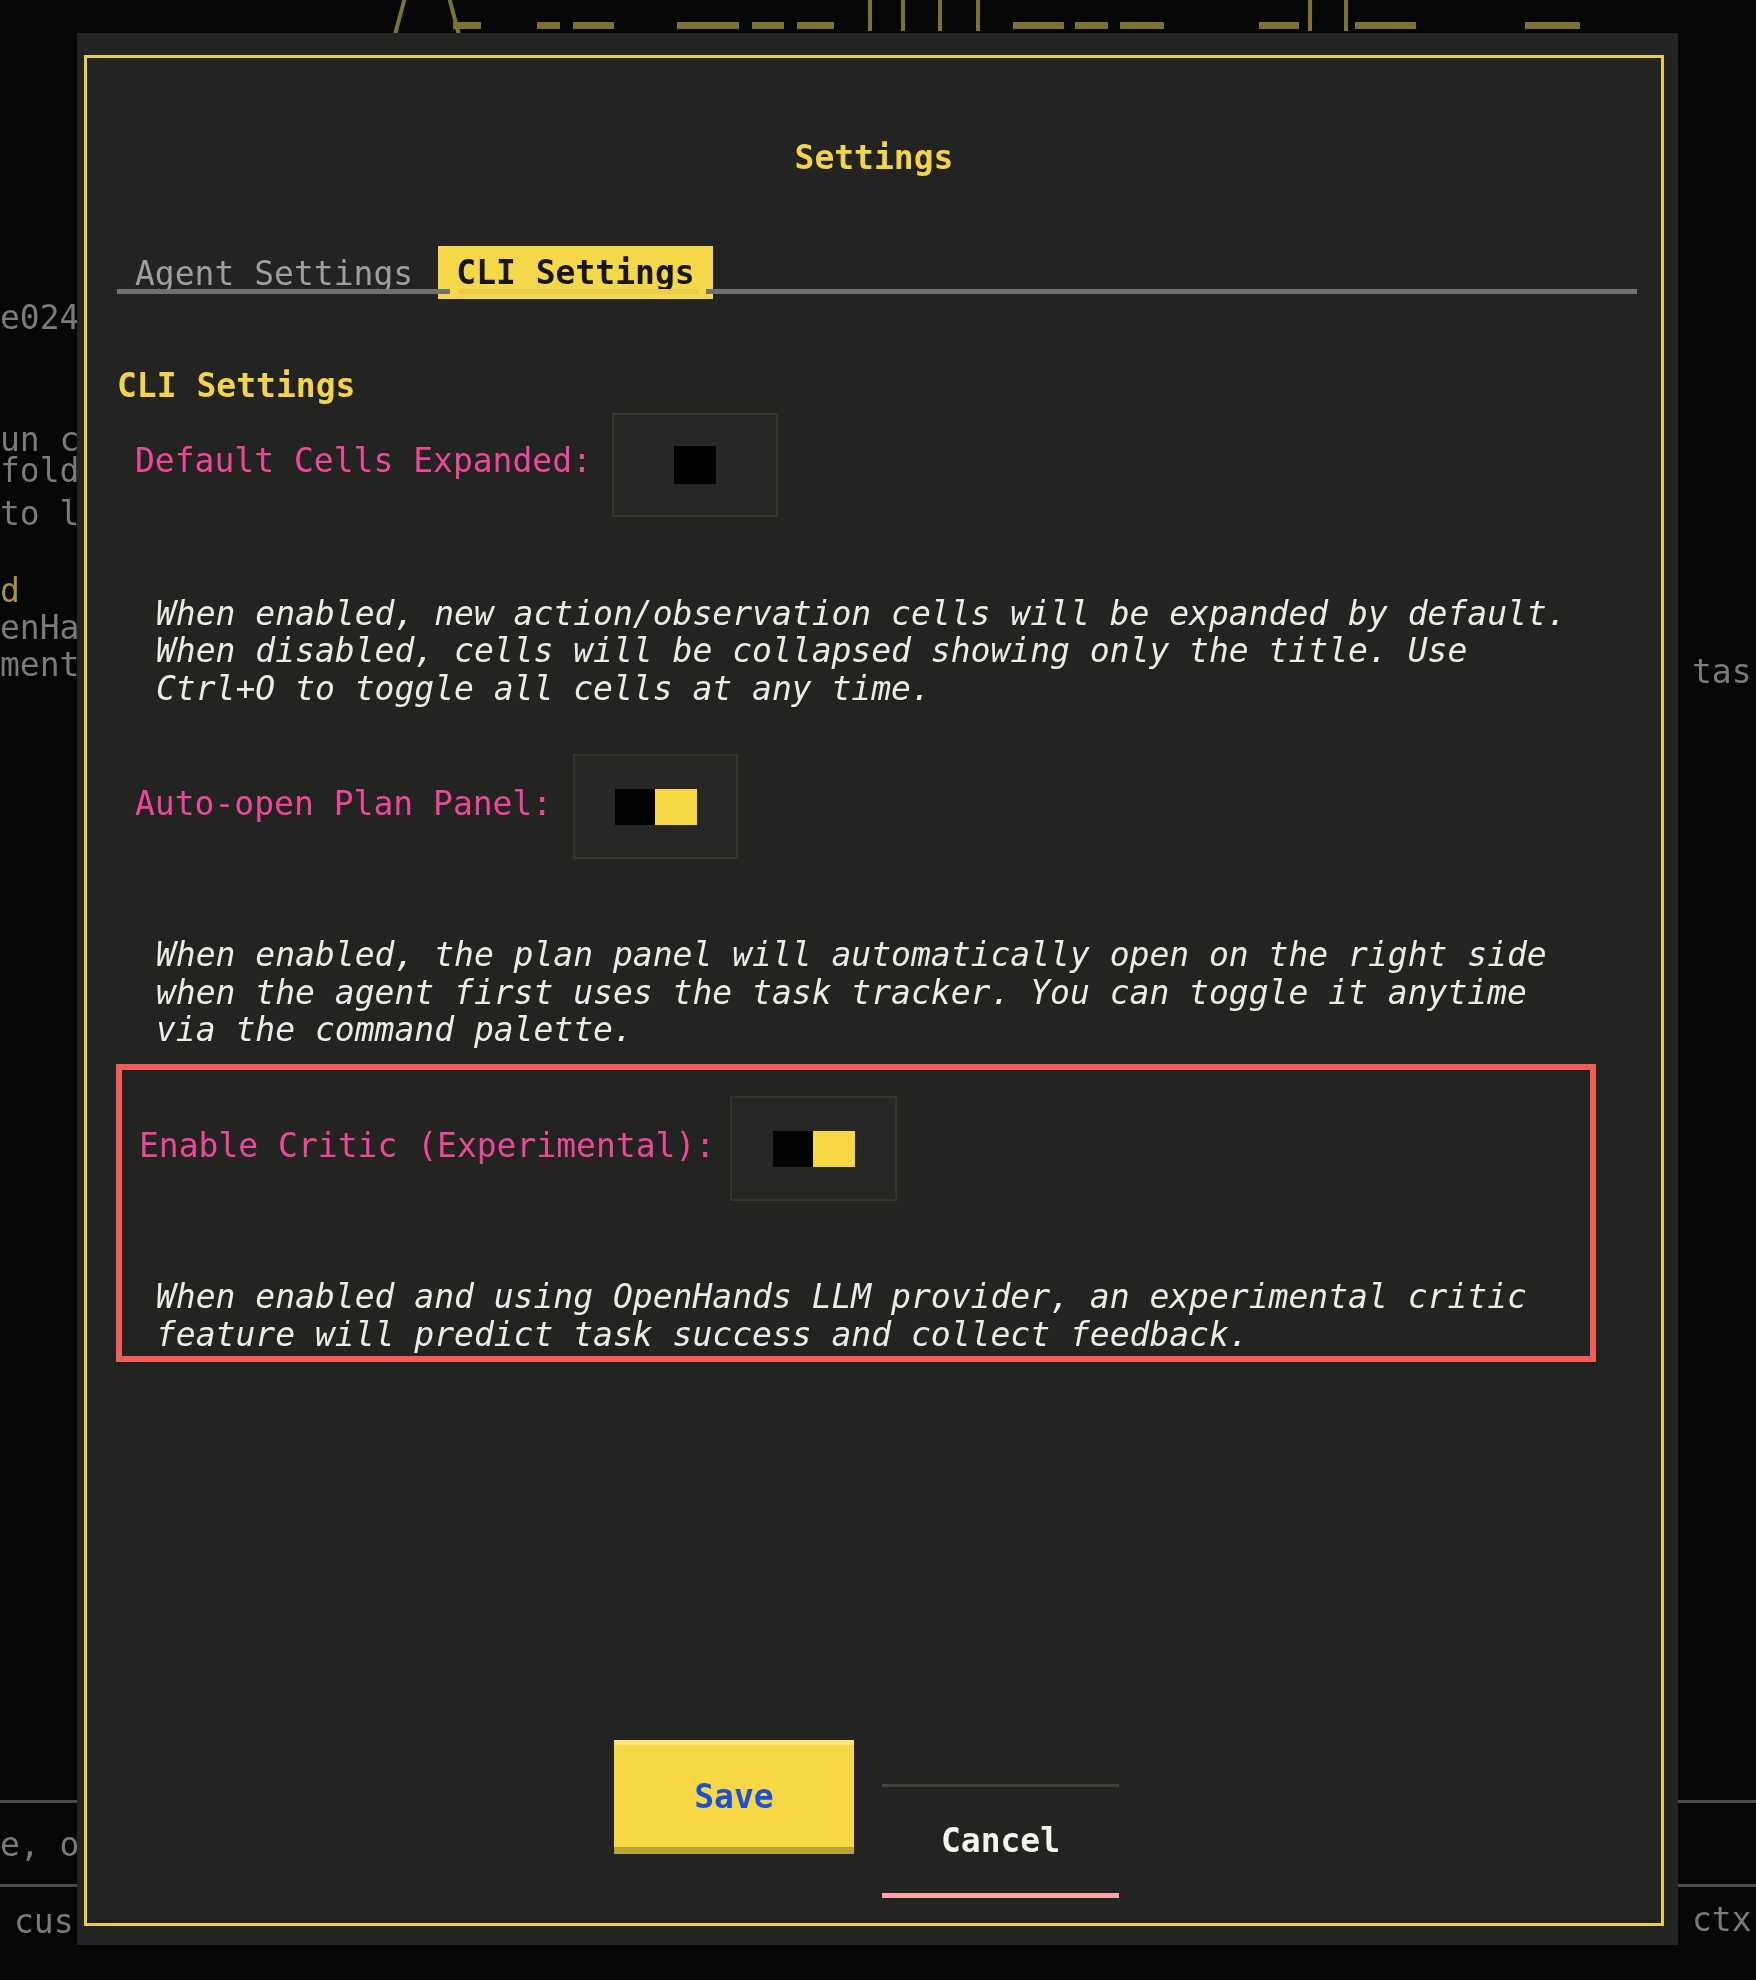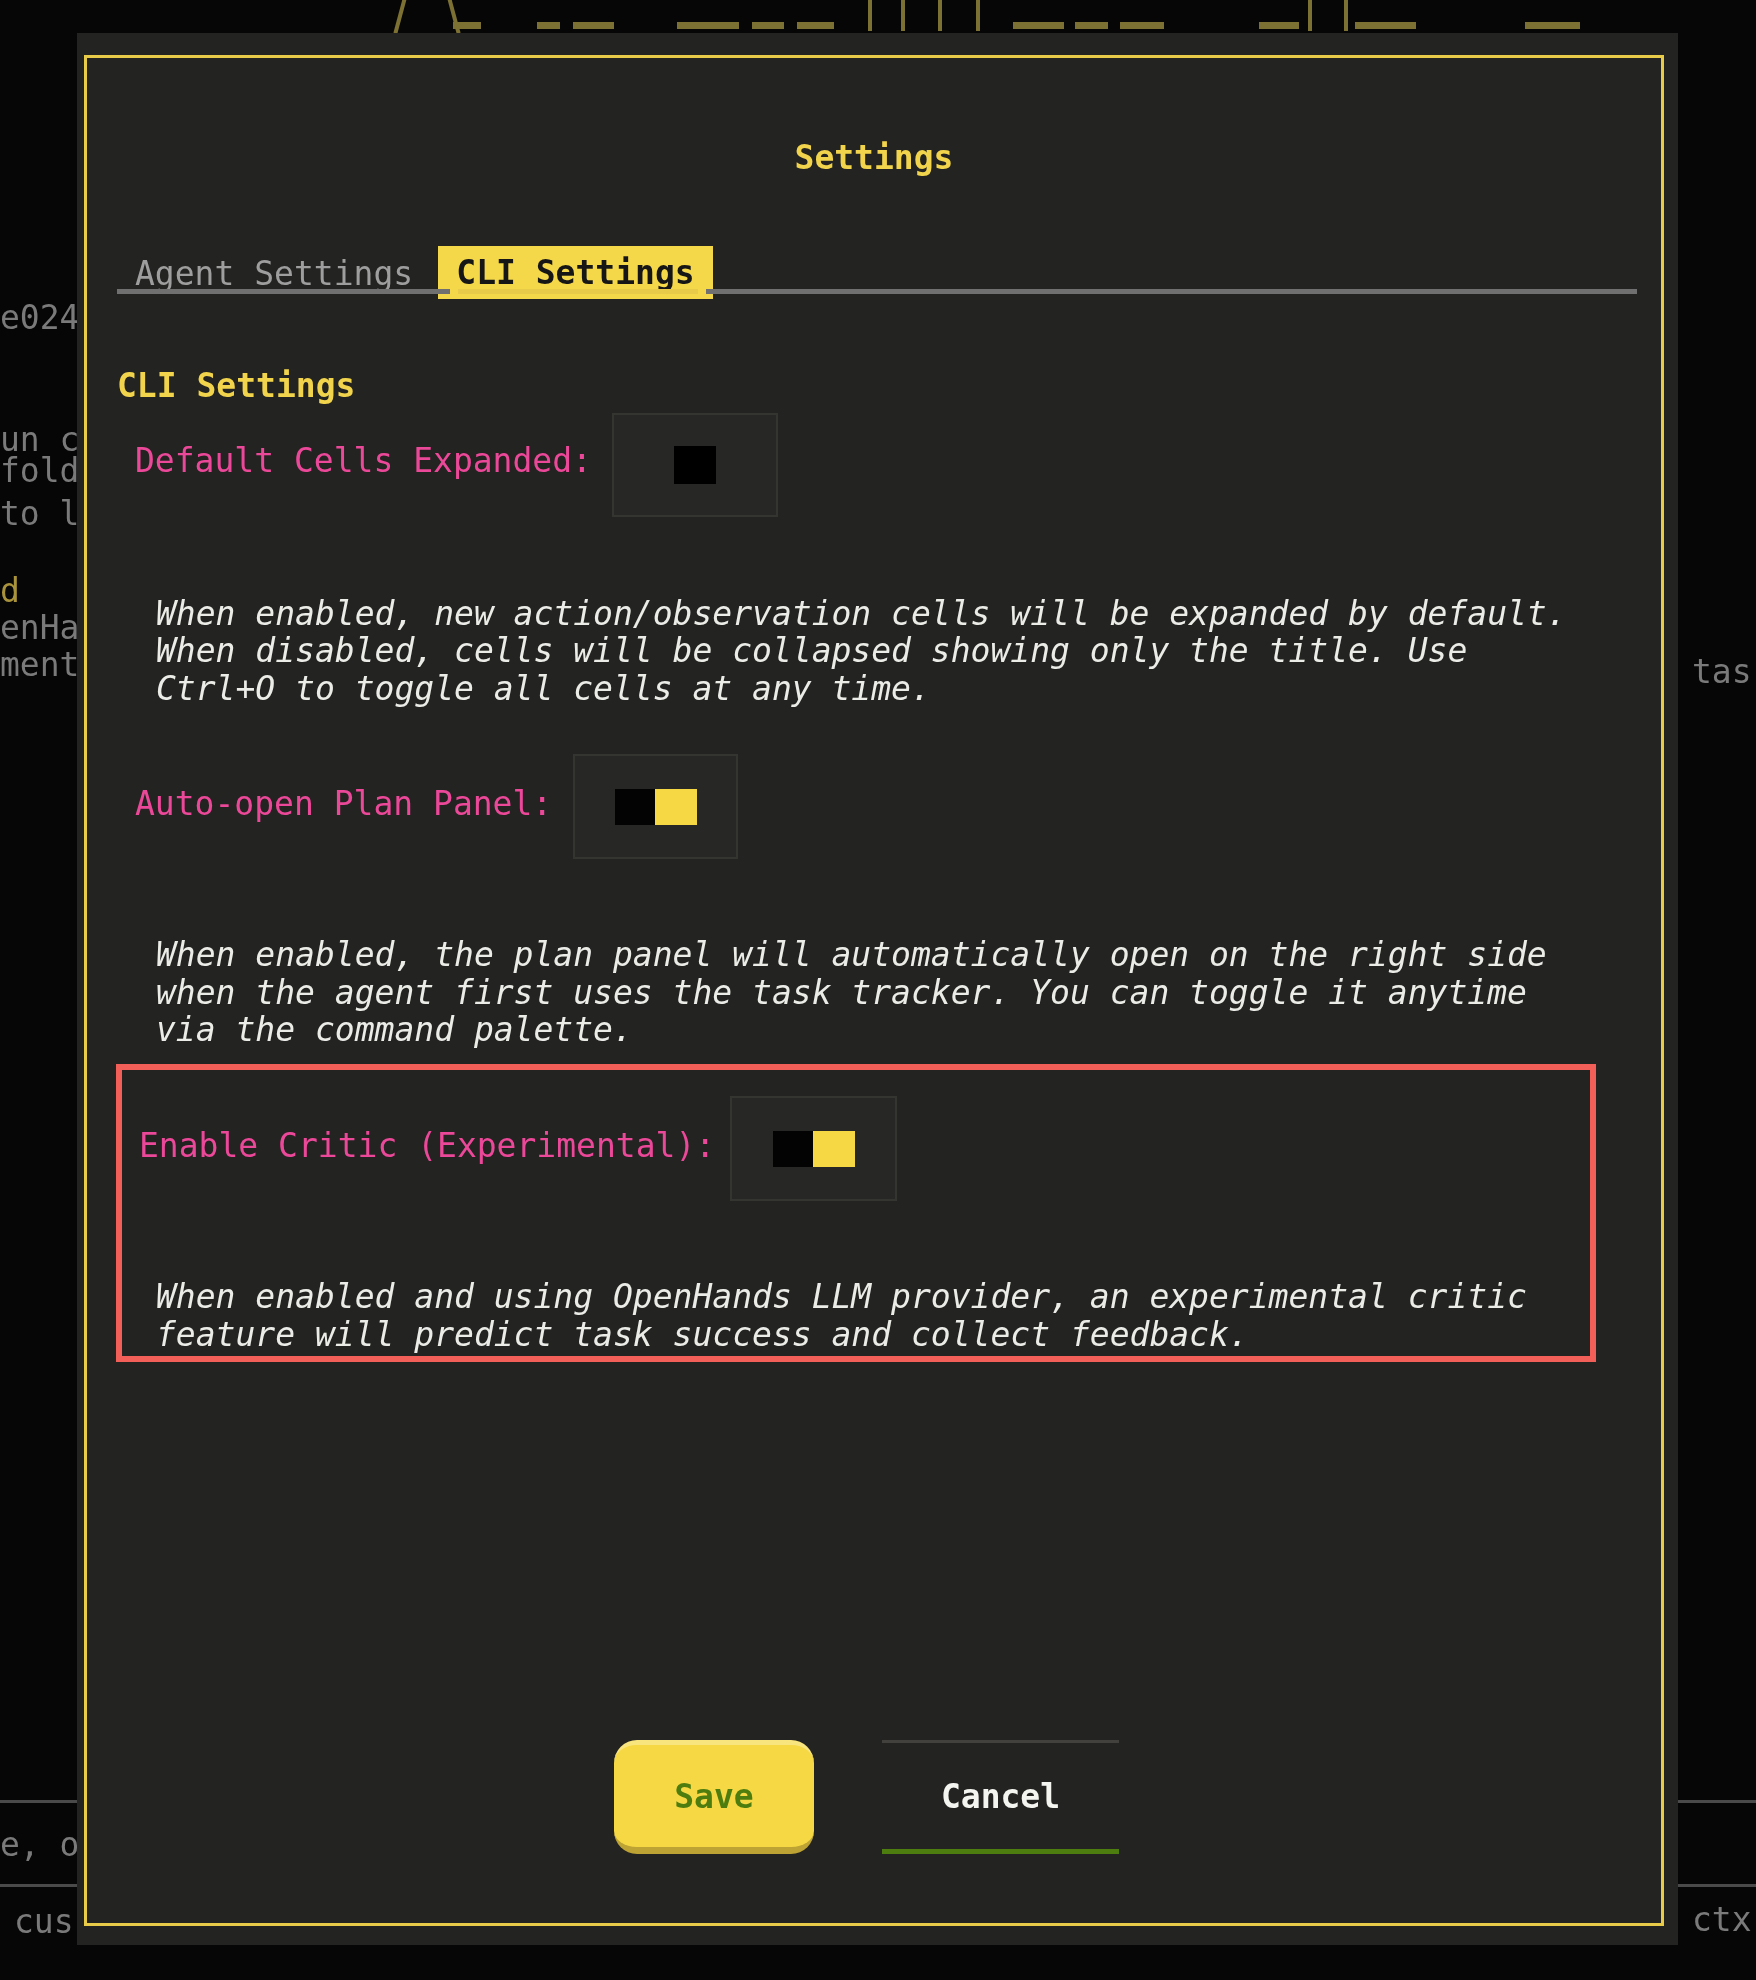--- a/index.html
+++ b/index.html
@@ -35,24 +35,24 @@
               display:flex; align-items:center; justify-content:center; cursor:pointer; }
   .chk-mark { width:42px; height:38px; background:#000; }
   .tog-off-sq { width:40px; height:36px; background:#030303; }
   .tog-on-sq { width:42px; height:36px; background:#f5d843; }
 
   .highlight-box { position:absolute; left:116px; top:1064px; width:1480px; height:298px;
                    border:6px solid #f25f58; z-index:7; }
 
   .btn { position:absolute; top:1740px; height:114px; z-index:8; font-size:33px; font-weight:bold;
          display:flex; align-items:center; justify-content:center; cursor:pointer; }
-  .btn-save { left:614px; width:200px; background:#f5d843; color:#4d7c0f;
-              border-top:5px solid #f9e57e; border-bottom:7px solid #bda333;border-radius:23px; }
+  .btn-save { left:614px; width:240px; background:#f5d843; color:#1d4ed8;
+              border-top:5px solid #f9e57e; border-bottom:7px solid #bda333; }
   .btn-cancel { left:882px; width:237px; background:#232321; color:#f4f4f1;
-                border-top:3px solid #42413e; border-bottom:5px solid #4d7c0f; }
+                border-top:3px solid #42413e; border-bottom:5px solid #fca5a5;margin-top:44px; }
 </style>
 </head>
 <body>
 
 <div>
 
   <div class="frag" style="left:398px;top:-2px;width:4px;height:36px;transform:rotate(15deg);"></div>
   <div class="frag" style="left:452px;top:-2px;width:4px;height:36px;transform:rotate(-15deg);"></div>
   <div class="frag" style="left:868px;top:0;width:4px;height:31px;"></div>
   <div class="frag" style="left:901px;top:0;width:4px;height:31px;"></div>

